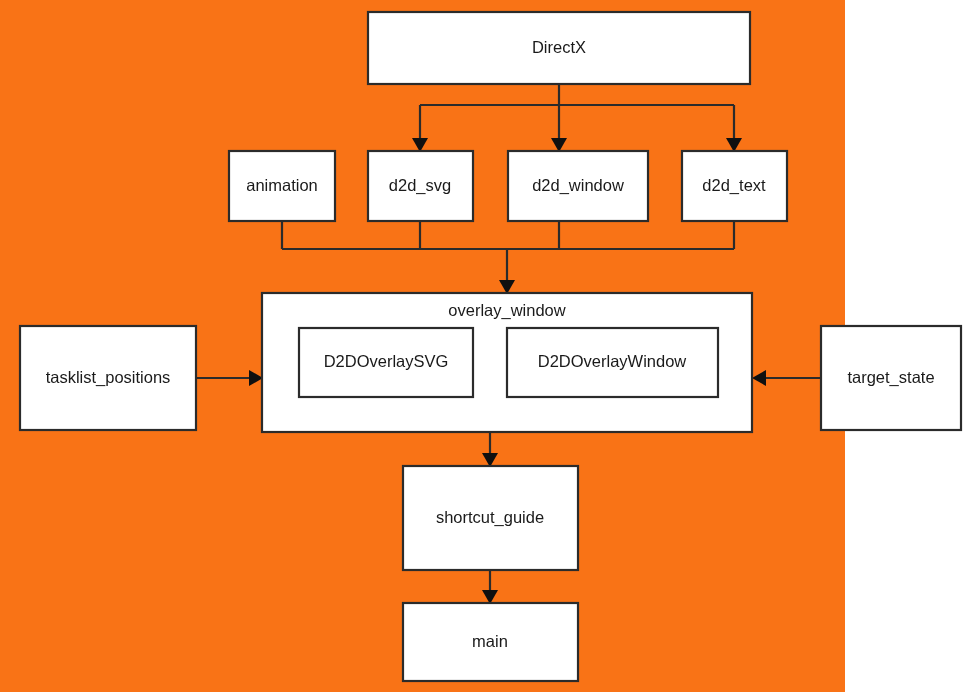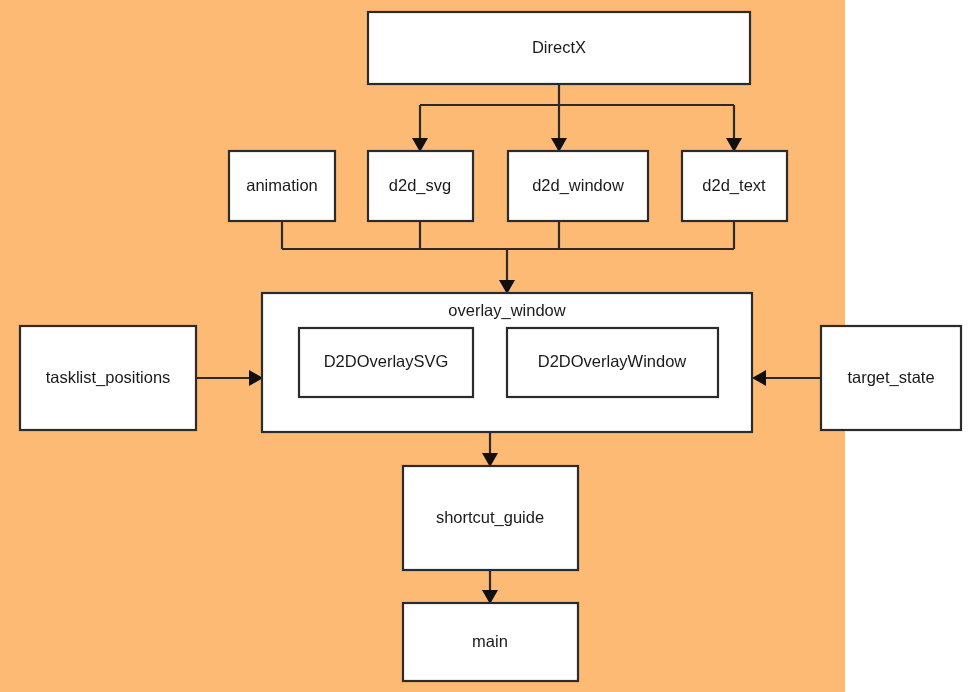--- a/index.html
+++ b/index.html
@@ -11,21 +11,21 @@
   body {
     width: 975px;
     height: 692px;
     overflow: hidden;
     font-family: "Liberation Sans", sans-serif;
   }
   #diagram-root {
     position: relative;
     width: 845px;
     height: 692px;
-    background: #fdba74;
+    background: #f97316;
   }
   svg.diagram {
     display: block;
     width: 975px;
     height: 692px;
   }
   .node-rect {
     fill: #ffffff;
     stroke: #2b2b2b;
     stroke-width: 2.2;

